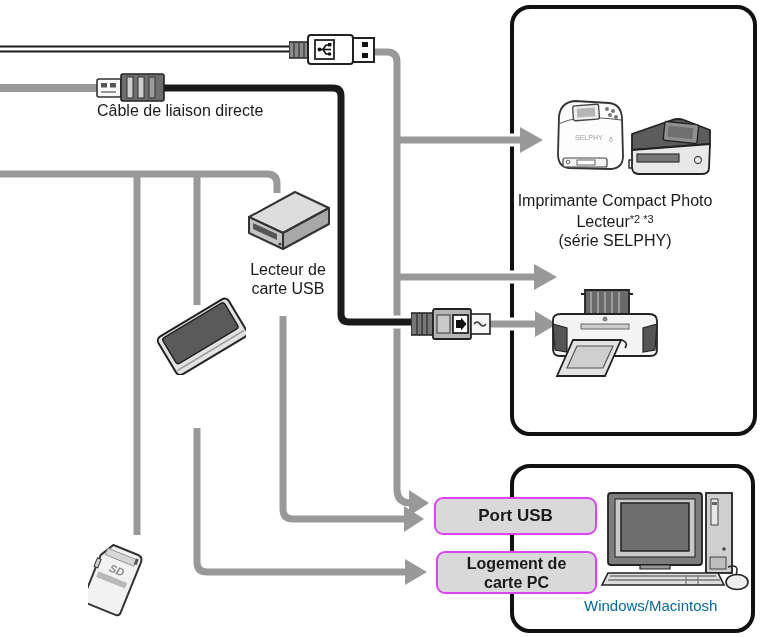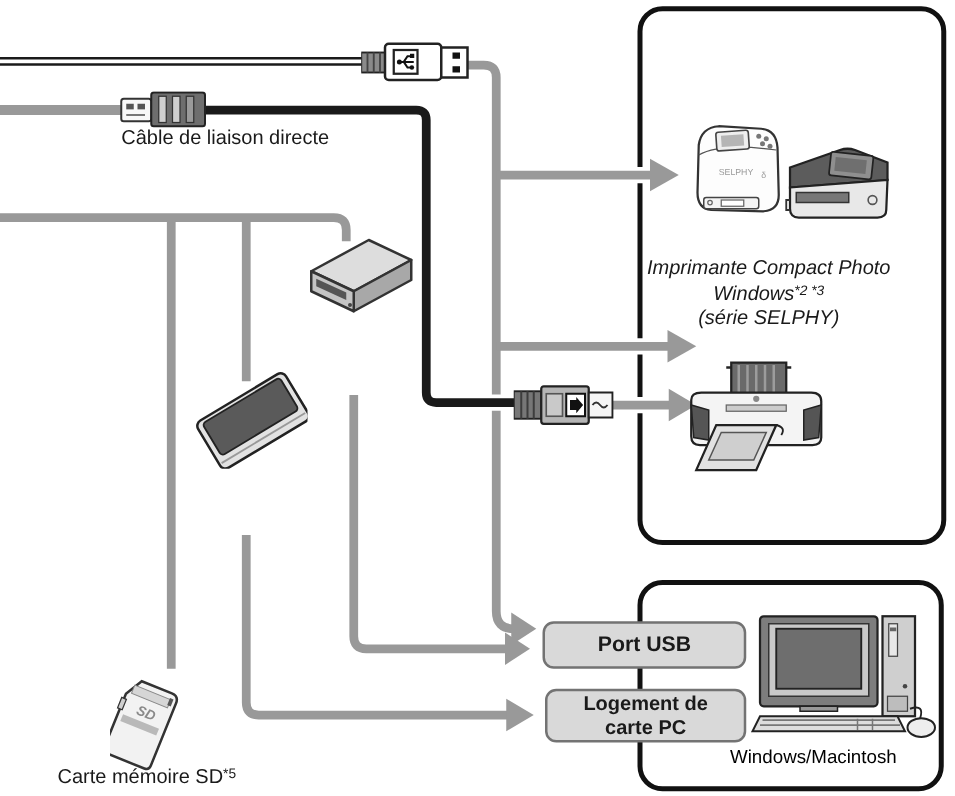--- a/index.html
+++ b/index.html
@@ -4,24 +4,24 @@
 <style>
   html,body{margin:0;padding:0;background:#fff;}
   #canvas{position:relative;width:764px;height:637px;background:#fff;overflow:hidden;
           font-family:"Liberation Sans","DejaVu Sans",sans-serif;color:#1a1a1a;}
   .abs{position:absolute;}
   .outline-box{position:absolute;border:4px solid #111;border-radius:20px;background:#fff;box-sizing:border-box;}
   .box-title{font-weight:bold;font-size:17px;line-height:21px;text-align:center;}
   .caption{font-size:16px;line-height:19px;text-align:center;}
   .caption sup, .plain-label sup{font-size:11px;vertical-align:4px;}
   .plain-label{font-size:16px;white-space:nowrap;}
-  .gray-btn{position:absolute;background:#d9d9d9;border:2px solid #737373;border-radius:9px;
+  .gray-btn{position:absolute;background:#d9d9d9;border:2px solid #d946ef;border-radius:9px;
             box-sizing:border-box;display:flex;align-items:center;justify-content:center;
             font-weight:bold;text-align:center;}
-  .os-label{font-size:15px;color:#000000;white-space:nowrap;}
+  .os-label{font-size:15px;color:#0369a1;white-space:nowrap;}
   svg{display:block;}
 </style>
 </head>
 <body>
 
 <div id="canvas">
 
   <div class="outline-box" style="left:510px;top:5px;width:247px;height:431px;"></div>
   <div class="outline-box" style="left:510px;top:464px;width:245px;height:169px;"></div>
 
@@ -105,42 +105,43 @@
     <path d="M63,17 q3,-4 6,0 q3,4 6,0" stroke="#333" stroke-width="1.5" fill="none"></path>
   </svg>
 
   <svg class="abs" style="left:241px;top:189px;" width="94" height="70" viewBox="0 0 94 70">
     <polygon points="8,28 54,3 88,19 42,44" fill="#ddd" stroke="#333" stroke-width="2" stroke-linejoin="round"></polygon>
     <polygon points="88,19 42,44 42,60 88,35" fill="#a8a8a8" stroke="#333" stroke-width="2" stroke-linejoin="round"></polygon>
     <polygon points="8,28 42,44 42,60 8,44" fill="#c4c4c4" stroke="#333" stroke-width="2" stroke-linejoin="round"></polygon>
     <polygon points="12,34 36,45 36,51 12,40" fill="#555"></polygon>
     <circle cx="39" cy="55" r="1.6" fill="#444"></circle>
   </svg>
+  <div class="abs caption" style="left:238px;top:260px;width:100px;">
+    <span>Lecteur de</span><br>
+    <span>carte USB</span>
+  </div>
 
   <svg class="abs" style="left:142px;top:295px;" width="104" height="80" viewBox="0 0 104 80">
     <g transform="translate(14,44) rotate(-31)">
       <rect x="0" y="0" width="82" height="44" rx="5" fill="#e2e2e2" stroke="#222" stroke-width="2"></rect>
       <rect x="5" y="3" width="72" height="30" rx="3" fill="#5a5a5a" stroke="#222" stroke-width="1.5"></rect>
       <path d="M2,38 H80" stroke="#999" stroke-width="1.5"></path>
     </g>
   </svg>
 
   <svg class="abs" style="left:88px;top:540px;" width="78" height="82" viewBox="0 0 78 82">
     <g transform="translate(18,2) rotate(22)">
       <path d="M8,0 H34 Q40,0 40,6 V60 Q40,64 36,64 H4 Q0,64 0,60 V14 L8,0 Z" fill="#f2f2f2" stroke="#333" stroke-width="2"></path>
       <rect x="-2" y="18" width="4" height="9" fill="#cfcfcf" stroke="#333" stroke-width="1"></rect>
       <rect x="4" y="5" width="31" height="7" fill="#d6d6d6" stroke="#888" stroke-width="0.8"></rect>
       <text x="13" y="26" font-size="11" font-style="italic" font-weight="bold" fill="#8a8a8a" font-family="Liberation Sans, sans-serif">SD</text>
       <rect x="4" y="30" width="31" height="6" fill="#b9b9b9"></rect>
       <rect x="34" y="4" width="3" height="6" fill="#555"></rect>
     </g>
   </svg>
-  <div class="abs plain-label" style="left:46px;top:613px;">
-    <span>Carte mémoire SD</span><sup>*5</sup>
-  </div>
 
 
   <svg class="abs" style="left:547px;top:94px;" width="82" height="90" viewBox="0 0 82 90">
     <path d="M12,22 Q14,8 28,7 L62,9 Q74,10 75,24 L76,62 Q76,74 64,75 L22,74 Q11,73 11,60 Z" fill="#fdfdfd" stroke="#333" stroke-width="1.8"></path>
     <path d="M12,30 Q30,20 74,26" fill="none" stroke="#555" stroke-width="1"></path>
     <rect x="26" y="11" width="26" height="15" rx="2" fill="#eee" stroke="#444" stroke-width="1.3" transform="rotate(-4 39 18)"></rect>
     <rect x="30" y="14" width="18" height="9" fill="#b5b5b5" transform="rotate(-4 39 18)"></rect>
     <circle cx="60" cy="15" r="2" fill="#777"></circle>
       <circle cx="66" cy="17" r="2" fill="#777"></circle>
     <circle cx="63" cy="21" r="2" fill="#777"></circle>
@@ -155,23 +156,23 @@
   <svg class="abs" style="left:626px;top:110px;" width="90" height="78" viewBox="0 0 90 78">
     <path d="M6,24 L46,10 Q52,8 58,10 L84,20 L84,34 L6,40 Z" fill="#5c5c5c" stroke="#222" stroke-width="1.8"></path>
     <rect x="38" y="13" width="34" height="19" rx="2" fill="#8f8f8f" stroke="#222" stroke-width="1.4" transform="rotate(6 55 22)"></rect>
     <rect x="42" y="17" width="25" height="11" fill="#6f6f6f" transform="rotate(6 55 22)"></rect>
     <path d="M6,40 L84,34 L83,58 Q83,64 76,64 L13,64 Q6,64 6,57 Z" fill="#e8e8e8" stroke="#222" stroke-width="1.8"></path>
     <rect x="11" y="44" width="42" height="8" fill="#777" stroke="#333" stroke-width="1.2"></rect>
     <circle cx="72" cy="50" r="3.5" fill="none" stroke="#555" stroke-width="1.3"></circle>
     <path d="M6,50 H3 V58 H6" fill="none" stroke="#333" stroke-width="1.5"></path>
   </svg>
 
-  <div class="abs caption" style="left:515px;top:205px;width:200px;font-style:italic;">
+  <div class="abs caption" style="left:515px;top:191px;width:200px;">
     <span>Imprimante Compact Photo</span><br>
-    <span>Windows</span><sup>*2 *3</sup><br>
+    <span>Lecteur</span><sup>*2 *3</sup><br>
     <span>(série SELPHY)</span>
   </div>
 
   <svg class="abs" style="left:543px;top:288px;" width="124" height="98" viewBox="0 0 124 98">
     <path d="M42,2 H86 V30 H42 Z" fill="#6a6a6a" stroke="#222" stroke-width="1.8"></path>
     <path d="M48,4 V28 M55,4 V28 M62,4 V28 M69,4 V28 M76,4 V28" stroke="#9c9c9c" stroke-width="2"></path>
     <path d="M38,6 H42 M86,6 H90" stroke="#222" stroke-width="2"></path>
     <path d="M10,32 Q10,26 18,26 L106,26 Q114,26 114,33 L114,62 Q114,68 107,68 L17,68 Q10,68 10,61 Z" fill="#f4f4f4" stroke="#222" stroke-width="1.8"></path>
     <path d="M10,36 L24,40 L24,64 L12,62 Z" fill="#555" stroke="#222" stroke-width="1.2"></path>
     <path d="M114,36 L100,40 L100,64 L112,62 Z" fill="#555" stroke="#222" stroke-width="1.2"></path>

